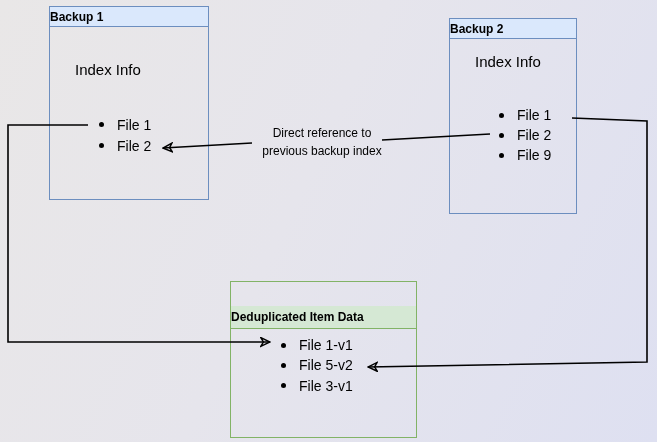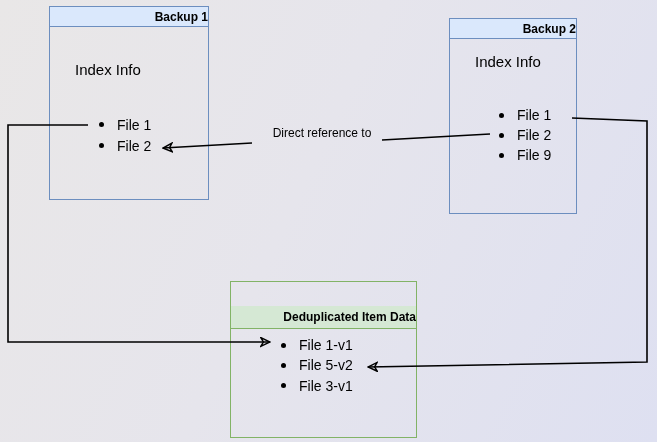--- a/index.html
+++ b/index.html
@@ -17,21 +17,21 @@
   }
   .box {
     position: absolute;
     border: 1px solid;
     background: transparent;
   }
   .box.blue  { border-color: #6c8ebf; }
   .box.green { border-color: #82b366; }
   .box-header {
     width: 100%;
-    text-align: right;
+    text-align: left;
     font-weight: bold;
     font-size: 12px;
     border-bottom: 1px solid;
   }
   .blue .box-header  { background: #dae8fc; border-color: #6c8ebf; height: 20px; line-height: 20px; }
   .green .box-header { background: #d5e8d4; border-color: #82b366; height: 23px; line-height: 23px; margin-top: 24px; }
   .label { position: absolute; white-space: nowrap; text-align: center; }
   .index-info { font-size: 15px; }
   .file-list { position: absolute; }
   .file-row {
@@ -120,20 +120,21 @@
       <span>File 2</span>
     </div>
     <div class="file-row">
       <span class="dot"></span>
       <span>File 9</span>
     </div>
   </div>
 
   <div class="annotation">
     <div>Direct reference to</div>
+    <div>previous backup index</div>
   </div>
 
   <div class="box green" style="left:230px; top:281px; width:187px; height:157px;">
     <div class="box-header">
       <span>Deduplicated Item Data</span>
     </div>
   </div>
   <div class="file-list row-h203" style="left:281px; top:335px;">
     <div class="file-row">
       <span class="dot"></span>

